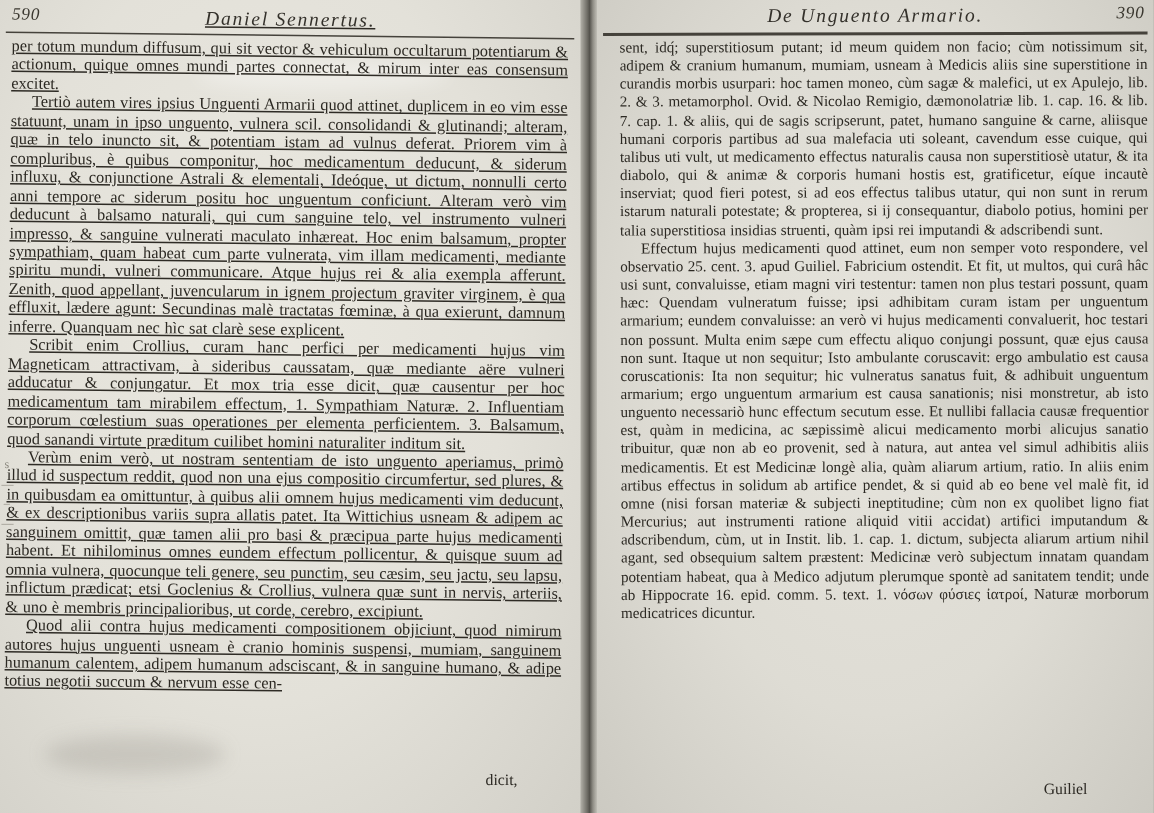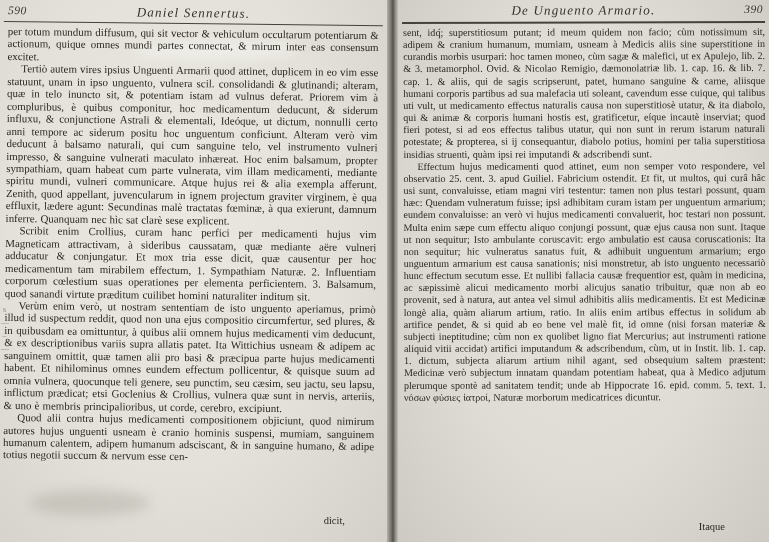--- a/index.html
+++ b/index.html
@@ -10,20 +10,21 @@
   }
   .scan{
     position:relative;width:769px;height:542px;
     background:linear-gradient(180deg,#dbd9d1 0%,#e2e0d8 40%,#d9d7cf 100%);
     box-shadow:inset 0 0 46px rgba(80,78,70,.38);
   }
   .page{position:absolute;top:0;bottom:0;overflow:hidden;color:#2e2b25;}
   .page-left{
     left:0;width:387px;
     background:radial-gradient(ellipse at 45% 40%, #eae8e0 0%, #e3e1d9 55%, #d2d0c8 100%);
+    text-decoration:underline;
   }
   .page-right{
     left:398px;width:371px;
     background:radial-gradient(ellipse at 50% 45%, #e6e4dc 0%, #dedcd4 55%, #cccac2 100%);
   }
   .gutter{
     position:absolute;top:0;bottom:0;left:387px;width:11px;
     background:linear-gradient(to right,#b3b1a9 0%,#716f68 40%,#54524c 55%,#8f8d85 75%,#c0beb6 100%);
   }
   .tilt-left{transform:rotate(.65deg);transform-origin:8px 8px;}
@@ -42,21 +43,21 @@
   .page-right .rule{border-bottom-width:2.4px;margin-top:2px;}
   .body{
     text-align:justify;
     color:#2c2923;
   }
   .body-left{
     margin:2px 8px 0 8px;
     font-size:10.9px;line-height:12.45px;word-spacing:.4px;
   }
   .body-right{
-    margin:2px 4px 0 5px;
+    margin:2px 4px 0 15px;
     font-size:10.1px;line-height:12.15px;word-spacing:.3px;
   }
   .para{margin:0;text-indent:14px;}
   .para.no-indent{text-indent:0;}
   .catchword{
     position:absolute;font-size:10.5px;color:#2c2923;font-style:normal;
   }
   .catchword-left{right:42px;bottom:16px;}
   .catchword-right{right:44px;bottom:10px;}
   .margin-marks{
@@ -108,16 +109,16 @@
       <div class="header">
         <span class="running-title">De Unguento Armario.</span>
         <span class="pagenum pos-right">390</span>
       </div>
       <div class="rule"></div>
       <div class="body body-right">
         <p class="para no-indent">sent, idq́; superstitiosum putant; id meum quidem non facio; cùm notissimum sit, adipem &amp; cranium humanum, mumiam, usneam à Medicis aliis sine superstitione in curandis morbis usurpari: hoc tamen moneo, cùm sagæ &amp; malefici, ut ex Apulejo, lib. 2. &amp; 3. metamorphol. Ovid. &amp; Nicolao Remigio, dæmonolatriæ lib. 1. cap. 16. &amp; lib. 7. cap. 1. &amp; aliis, qui de sagis scripserunt, patet, humano sanguine &amp; carne, aliisque humani corporis partibus ad sua malefacia uti soleant, cavendum esse cuique, qui talibus uti vult, ut medicamento effectus naturalis causa non superstitiosè utatur, &amp; ita diabolo, qui &amp; animæ &amp; corporis humani hostis est, gratificetur, eíque incautè inserviat; quod fieri potest, si ad eos effectus talibus utatur, qui non sunt in rerum istarum naturali potestate; &amp; propterea, si ij consequantur, diabolo potius, homini per talia superstitiosa insidias struenti, quàm ipsi rei imputandi &amp; adscribendi sunt.</p>
         <p class="para">Effectum hujus medicamenti quod attinet, eum non semper voto respondere, vel observatio 25. cent. 3. apud Guiliel. Fabricium ostendit. Et fit, ut multos, qui curâ hâc usi sunt, convaluisse, etiam magni viri testentur: tamen non plus testari possunt, quam hæc: Quendam vulneratum fuisse; ipsi adhibitam curam istam per unguentum armarium; eundem convaluisse: an verò vi hujus medicamenti convaluerit, hoc testari non possunt. Multa enim sæpe cum effectu aliquo conjungi possunt, quæ ejus causa non sunt. Itaque ut non sequitur; Isto ambulante coruscavit: ergo ambulatio est causa coruscationis: Ita non sequitur; hic vulneratus sanatus fuit, &amp; adhibuit unguentum armarium; ergo unguentum armarium est causa sanationis; nisi monstretur, ab isto unguento necessariò hunc effectum secutum esse. Et nullibi fallacia causæ frequentior est, quàm in medicina, ac sæpissimè alicui medicamento morbi alicujus sanatio tribuitur, quæ non ab eo provenit, sed à natura, aut antea vel simul adhibitis aliis medicamentis. Et est Medicinæ longè alia, quàm aliarum artium, ratio. In aliis enim artibus effectus in solidum ab artifice pendet, &amp; si quid ab eo bene vel malè fit, id omne (nisi forsan materiæ &amp; subjecti ineptitudine; cùm non ex quolibet ligno fiat Mercurius; aut instrumenti ratione aliquid vitii accidat) artifici imputandum &amp; adscribendum, cùm, ut in Instit. lib. 1. cap. 1. dictum, subjecta aliarum artium nihil agant, sed obsequium saltem præstent: Medicinæ verò subjectum innatam quandam potentiam habeat, qua à Medico adjutum plerumque spontè ad sanitatem tendit; unde ab Hippocrate 16. epid. comm. 5. text. 1. νόσων φύσιες ἰατροί, Naturæ morborum medicatrices dicuntur.</p>
       </div>
     </div>
-    <div class="catchword catchword-right">Itaque</div>
+    <div class="catchword catchword-right">Guiliel</div>
   </div>
 
 </div>
 
 </body></html>

